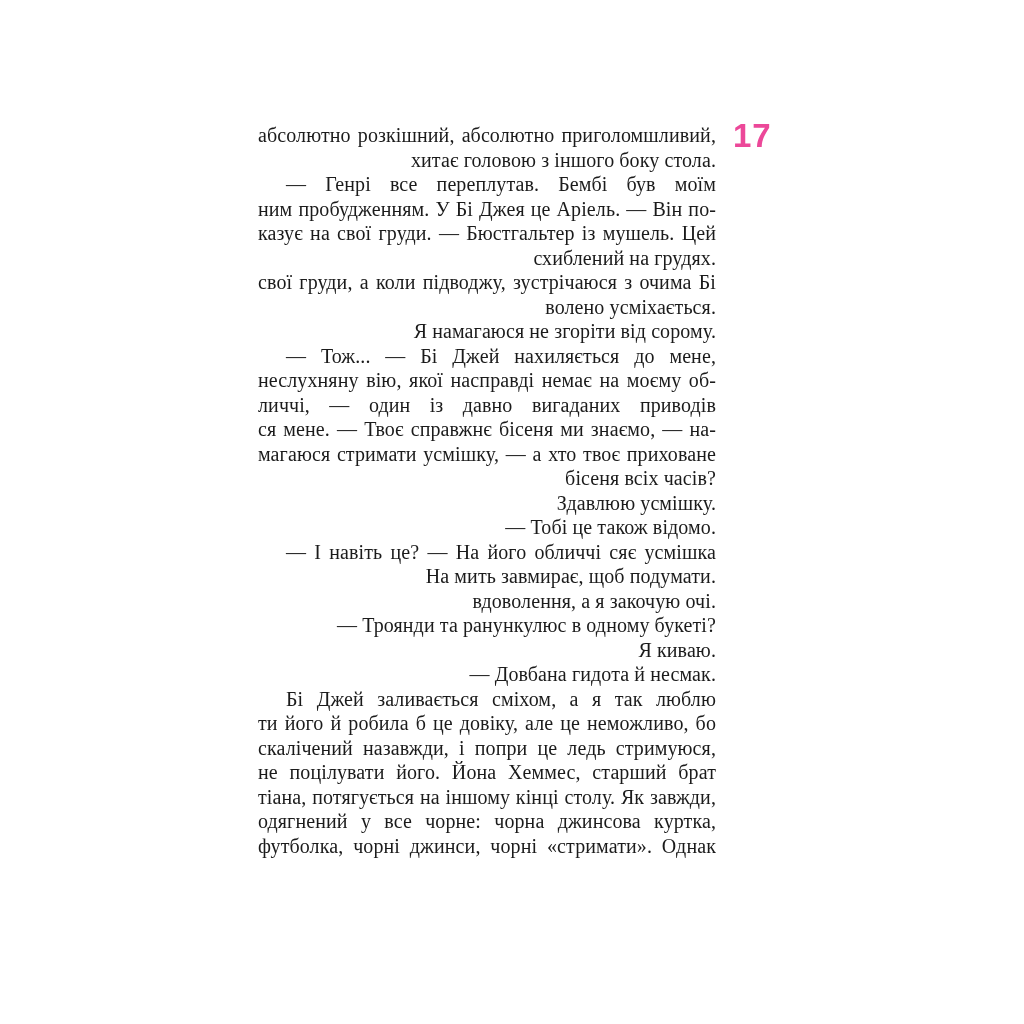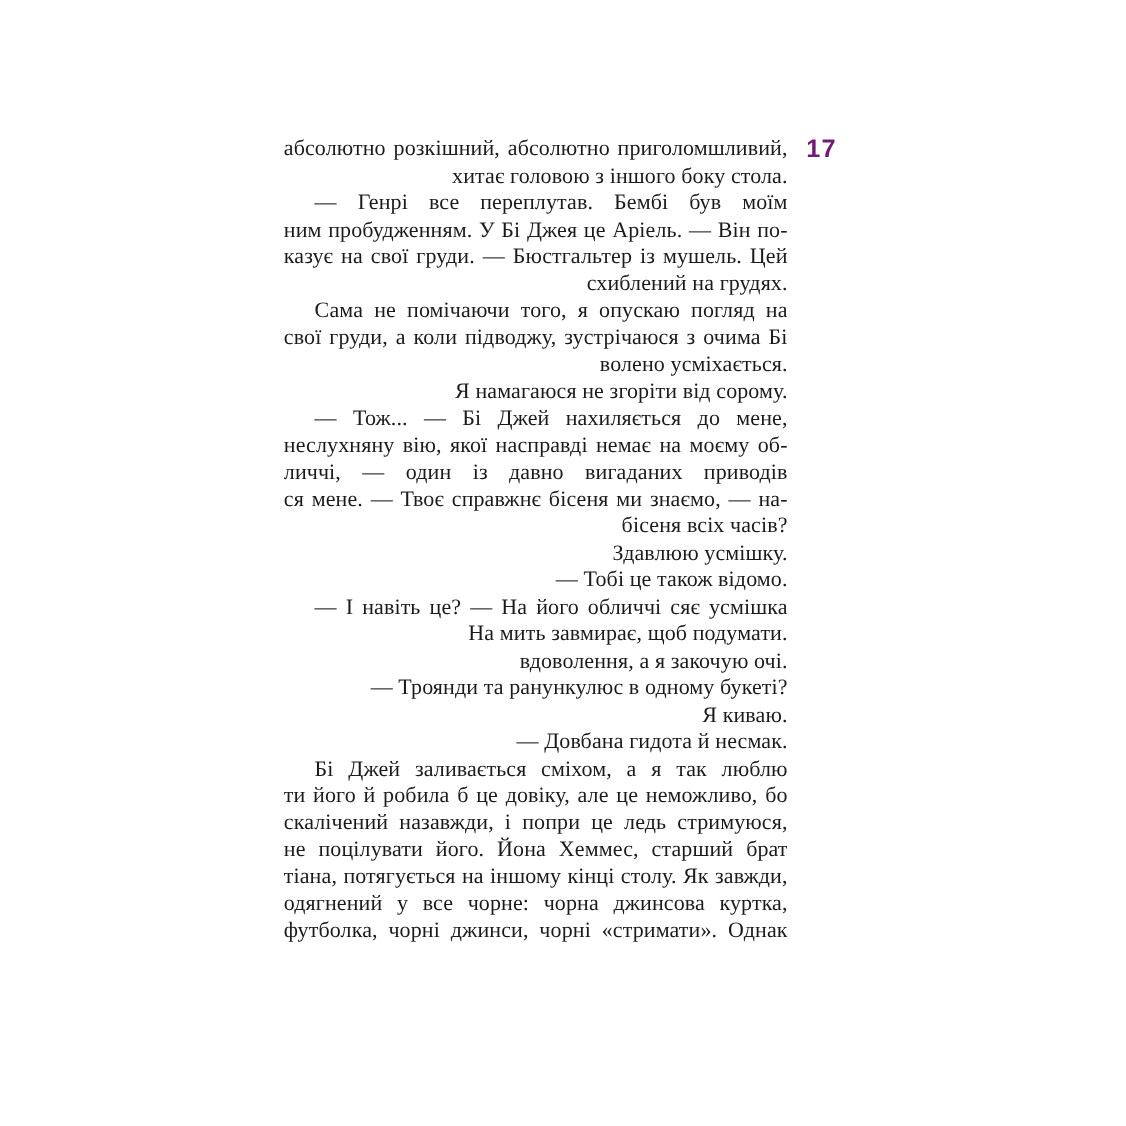--- a/index.html
+++ b/index.html
@@ -18,24 +18,24 @@
     font-family: "Liberation Serif", serif;
     overflow: hidden;
   }
   .page-number {
     position: absolute;
     left: 733px;
     top: 123px;
     width: 40px;
     font-family: "Liberation Sans", sans-serif;
     font-weight: 700;
-    font-size: 23px;
+    font-size: 33px;
     line-height: 25px;
     letter-spacing: 1px;
-    color: #701a75;
+    color: #ec4899;
     text-align: left;
   }
   .text-block {
     position: absolute;
     left: 258px;
     top: 123px;
     width: 458px;
     font-size: 20px;
     line-height: 24.5px;
     letter-spacing: 0.1px;
@@ -58,28 +58,28 @@
 
 <div class="book-page">
   <div class="page-number">17</div>
   <div class="text-block">
       <div class="line justify">абсолютно розкішний, абсолютно приголомшливий, —</div>
       <div class="line">хитає головою з іншого боку стола.</div>
       <div class="line indent justify">— Генрі все переплутав. Бембі був моїм сексуаль-</div>
       <div class="line justify">ним пробудженням. У Бі Джея це Аріель. — Він по-</div>
       <div class="line justify">казує на свої груди. — Бюстгальтер із мушель. Цей</div>
       <div class="line">схиблений на грудях.</div>
-      <div class="line indent justify">Сама не помічаючи того, я опускаю погляд на</div>
       <div class="line justify">свої груди, а коли підводжу, зустрічаюся з очима Бі</div>
       <div class="line">волено усміхається.</div>
       <div class="line indent">Я намагаюся не згоріти від сорому.</div>
       <div class="line indent justify">— Тож... — Бі Джей нахиляється до мене, змахуючи</div>
       <div class="line justify">неслухняну вію, якої насправді немає на моєму об-</div>
       <div class="line justify">личчі, — один із давно вигаданих приводів торкнути-</div>
       <div class="line justify">ся мене. — Твоє справжнє бісеня ми знаємо, — на-</div>
+      <div class="line justify">магаюся стримати усмішку, — а хто твоє приховане</div>
       <div class="line">бісеня всіх часів?</div>
       <div class="line indent">Здавлюю усмішку.</div>
       <div class="line indent">— Тобі це також відомо.</div>
       <div class="line indent justify">— І навіть це? — На його обличчі сяє усмішка само-</div>
       <div class="line indent">На мить завмирає, щоб подумати.</div>
       <div class="line">вдоволення, а я закочую очі.</div>
       <div class="line indent">— Троянди та ранункулюс в одному букеті?</div>
       <div class="line indent">Я киваю.</div>
       <div class="line indent">— Довбана гидота й несмак.</div>
       <div class="line indent justify">Бі Джей заливається сміхом, а я так люблю сміши-</div>

